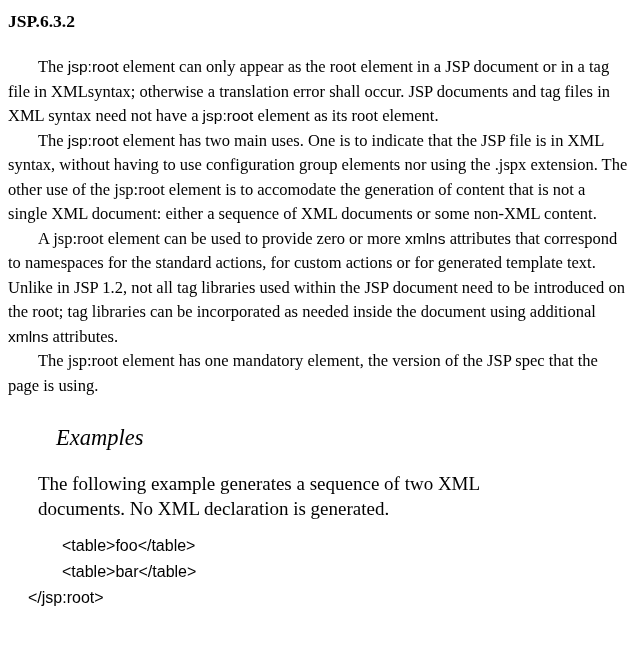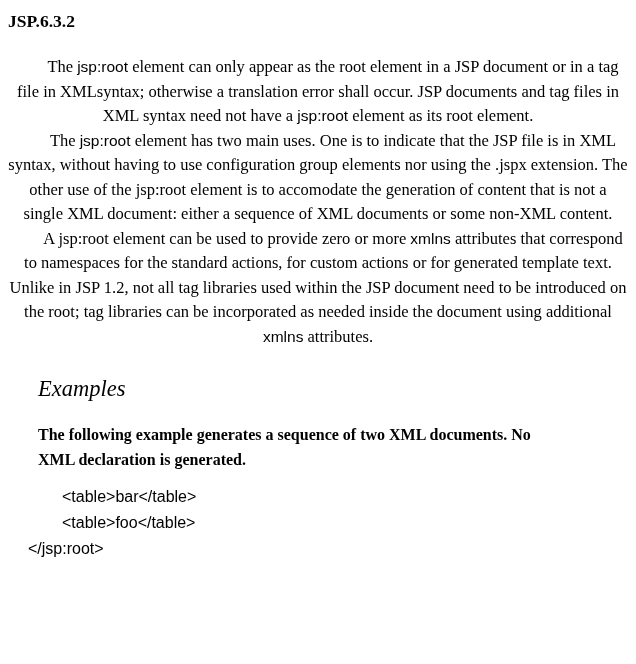--- a/index.html
+++ b/index.html
@@ -24,40 +24,39 @@
     font-weight: bold;
     line-height: 22px;
     margin-bottom: 23px;
   }
   .sec-num { width: 97px; flex: none; }
   .body-text { max-width: 622px; }
   .body-para {
     font-size: 16.5px;
     line-height: 24.5px;
     text-indent: 30px;
-    text-align: center;
+    text-align: left;
   }
   .body-para span.sans {
     font-family: "Liberation Sans", sans-serif;
     font-size: 15.5px;
   }
   .examples-heading {
     font-family: "Liberation Serif", serif;
     font-style: italic;
     font-weight: normal;
     font-size: 22.5px;
     line-height: 26px;
-    margin: 27px 0 0 30px;
+    margin: 27px 0 0 48px;
   }
   .example-intro {
-    font-size: 16px;
+    font-size: 19px;
     line-height: 24.5px;
     margin: 21px 0 0 30px;
     max-width: 515px;
-    font-weight: bold;
   }
   .code-block {
     font-family: "Liberation Sans", sans-serif;
     font-size: 16px;
     line-height: 26px;
     margin: 12px 0 0 20px;
     white-space: pre;
   }
   .code-line.ind { padding-left: 34px; }
 </style>
@@ -67,21 +66,22 @@
 <div class="page">
 
   <h1 class="section-heading">
     <span class="sec-num">JSP.6.3.2</span>
   </h1>
 
   <div class="body-text" id="paragraphs">
       <p class="body-para"><span class="serif">The </span><span class="sans">jsp:root</span><span class="serif"> element can only appear as the root element in a JSP document or in a tag file in XMLsyntax; otherwise a translation error shall occur. JSP documents and tag files in XML syntax need not have a </span><span class="sans">jsp:root</span><span class="serif"> element as its root element.</span></p>
       <p class="body-para"><span class="serif">The </span><span class="sans">jsp:root</span><span class="serif"> element has two main uses. One is to indicate that the JSP file is in XML syntax, without having to use configuration group elements nor using the .jspx extension. The other use of the jsp:root element is to accomodate the generation of content that is not a single XML document: either a sequence of XML documents or some non-XML content.</span></p>
       <p class="body-para"><span class="serif">A jsp:root element can be used to provide zero or more </span><span class="sans">xmlns</span><span class="serif"> attributes that correspond to namespaces for the standard actions, for custom actions or for generated template text. Unlike in JSP 1.2, not all tag libraries used within the JSP document need to be introduced on the root; tag libraries can be incorporated as needed inside the document using additional </span><span class="sans">xmlns</span><span class="serif"> attributes.</span></p>
+      <p class="body-para"><span class="serif">The jsp:root element has one mandatory element, the version of the JSP spec that the page is using.</span></p>
     </div>
 
   <h2 class="examples-heading">Examples</h2>
 
   <p class="example-intro">The following example generates a sequence of two XML documents. No XML declaration is generated.</p>
 
-  <div class="code-block" id="code"><div class="code-line ind">&lt;table&gt;bar&lt;/table&gt;</div><div class="code-line ind">&lt;table&gt;foo&lt;/table&gt;</div><div class="code-line">&lt;/jsp:root&gt;</div></div>
+  <div class="code-block" id="code"><div class="code-line ind">&lt;table&gt;foo&lt;/table&gt;</div><div class="code-line ind">&lt;table&gt;bar&lt;/table&gt;</div><div class="code-line">&lt;/jsp:root&gt;</div></div>
 
 </div>
 
 </body></html>

